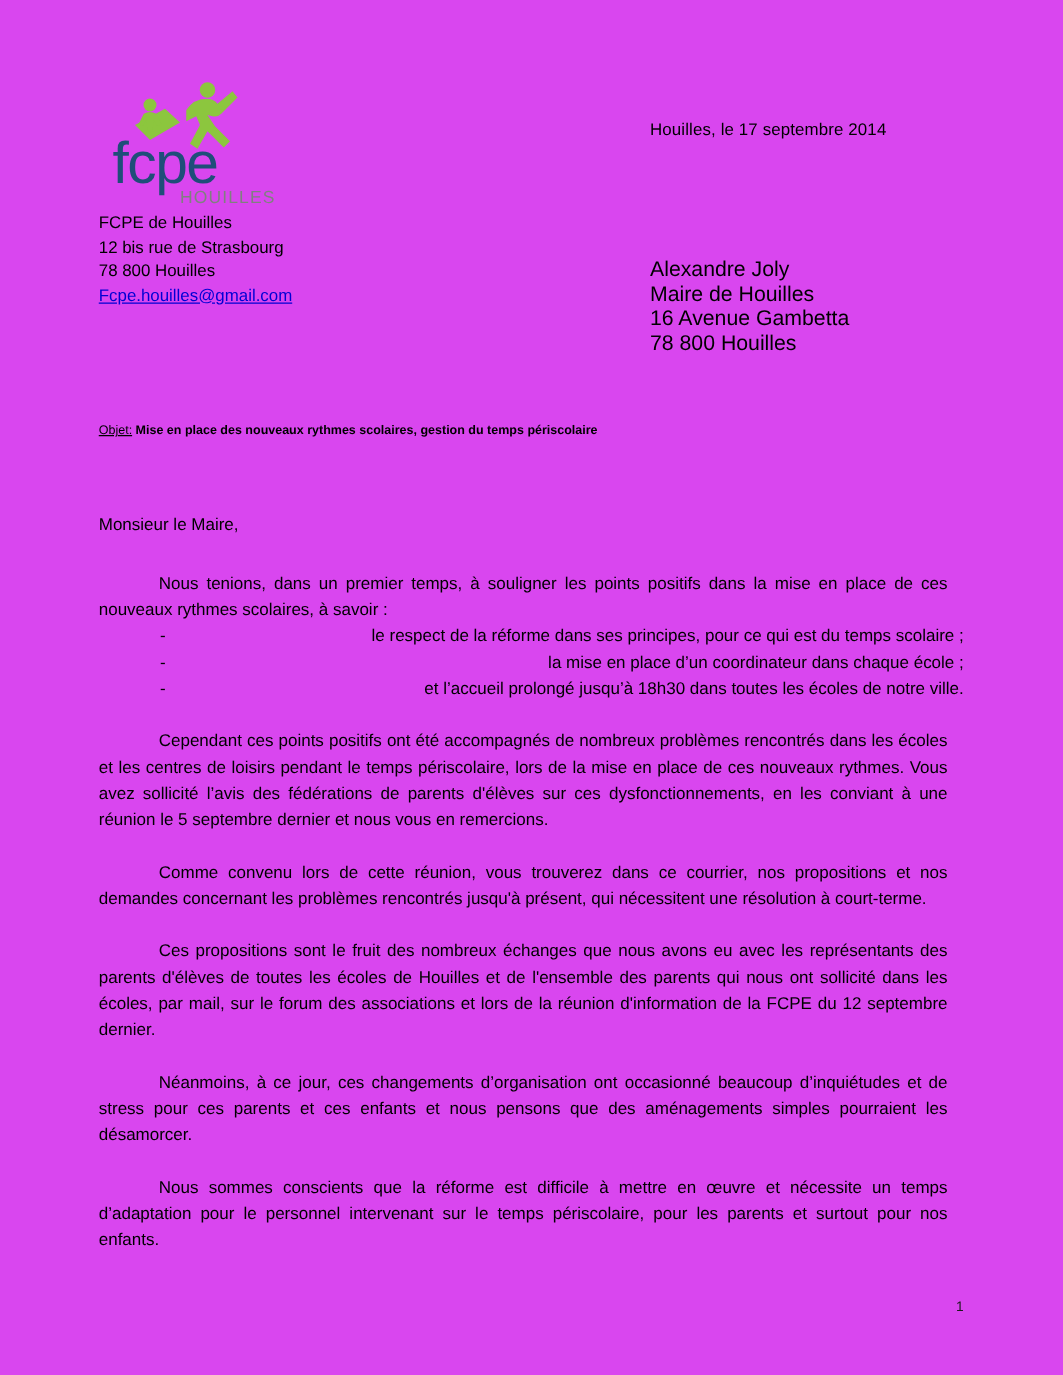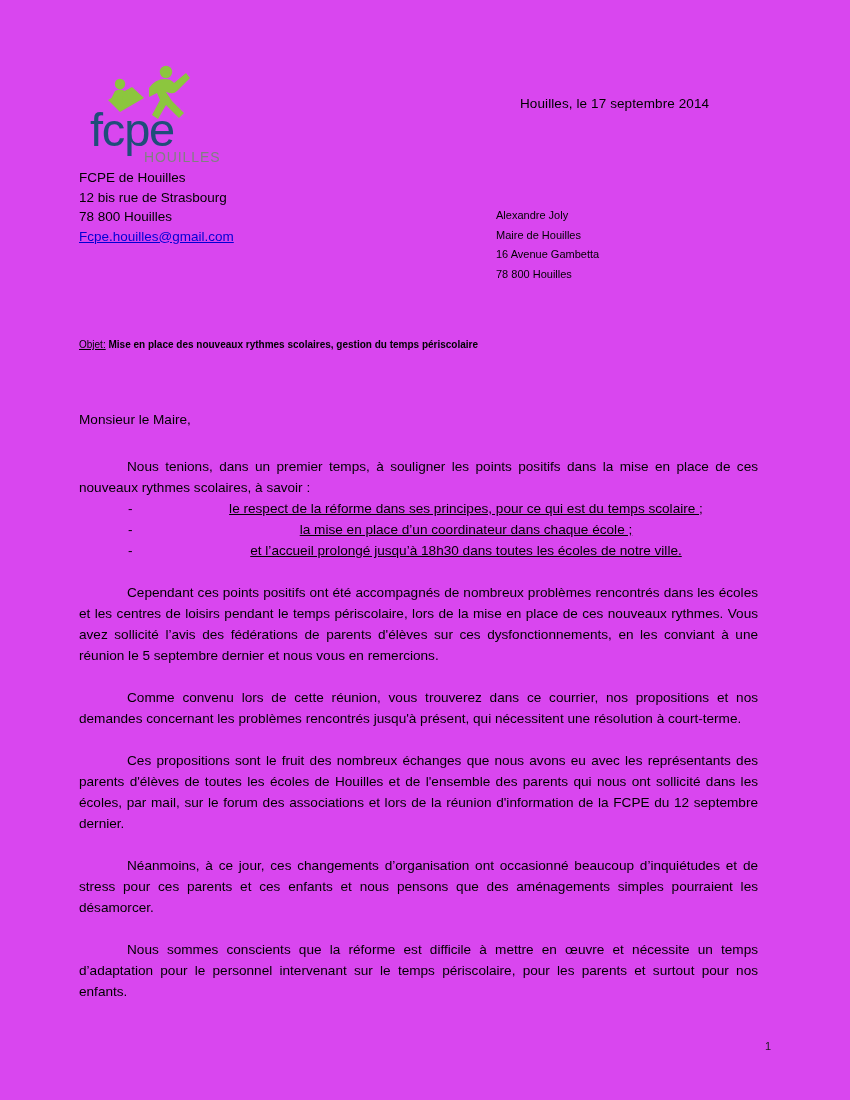--- a/index.html
+++ b/index.html
@@ -54,23 +54,23 @@
   .sender-block .line { white-space: nowrap; }
   .email-link {
     color: #0000d4;
     text-decoration: underline;
     cursor: pointer;
   }
 
   
   .recipient-block {
     position: absolute;
-    left: 496px;
+    left: 520px;
     top: 206px;
-    font-size: 11px;
+    font-size: 17px;
     line-height: 19.5px;
   }
   .recipient-block .line { white-space: nowrap; }
 
   
   .subject-line {
     position: absolute;
     left: 79px;
     top: 335px;
     font-size: 10px;
@@ -107,22 +107,21 @@
   ul.dash-list {
     list-style: none;
     margin: 0 0 21px 0;
     padding: 0 0 0 49px;
   }
   ul.dash-list li {
     position: relative;
     padding-left: 33px;
     margin: 0;
     line-height: 21px;
-    text-align: center;
-    text-decoration: underline;
+    text-align: right;
   }
   ul.dash-list li::before {
     content: "-";
     position: absolute;
     left: 0;
     top: 0;
   }
 
   
   .page-number {

